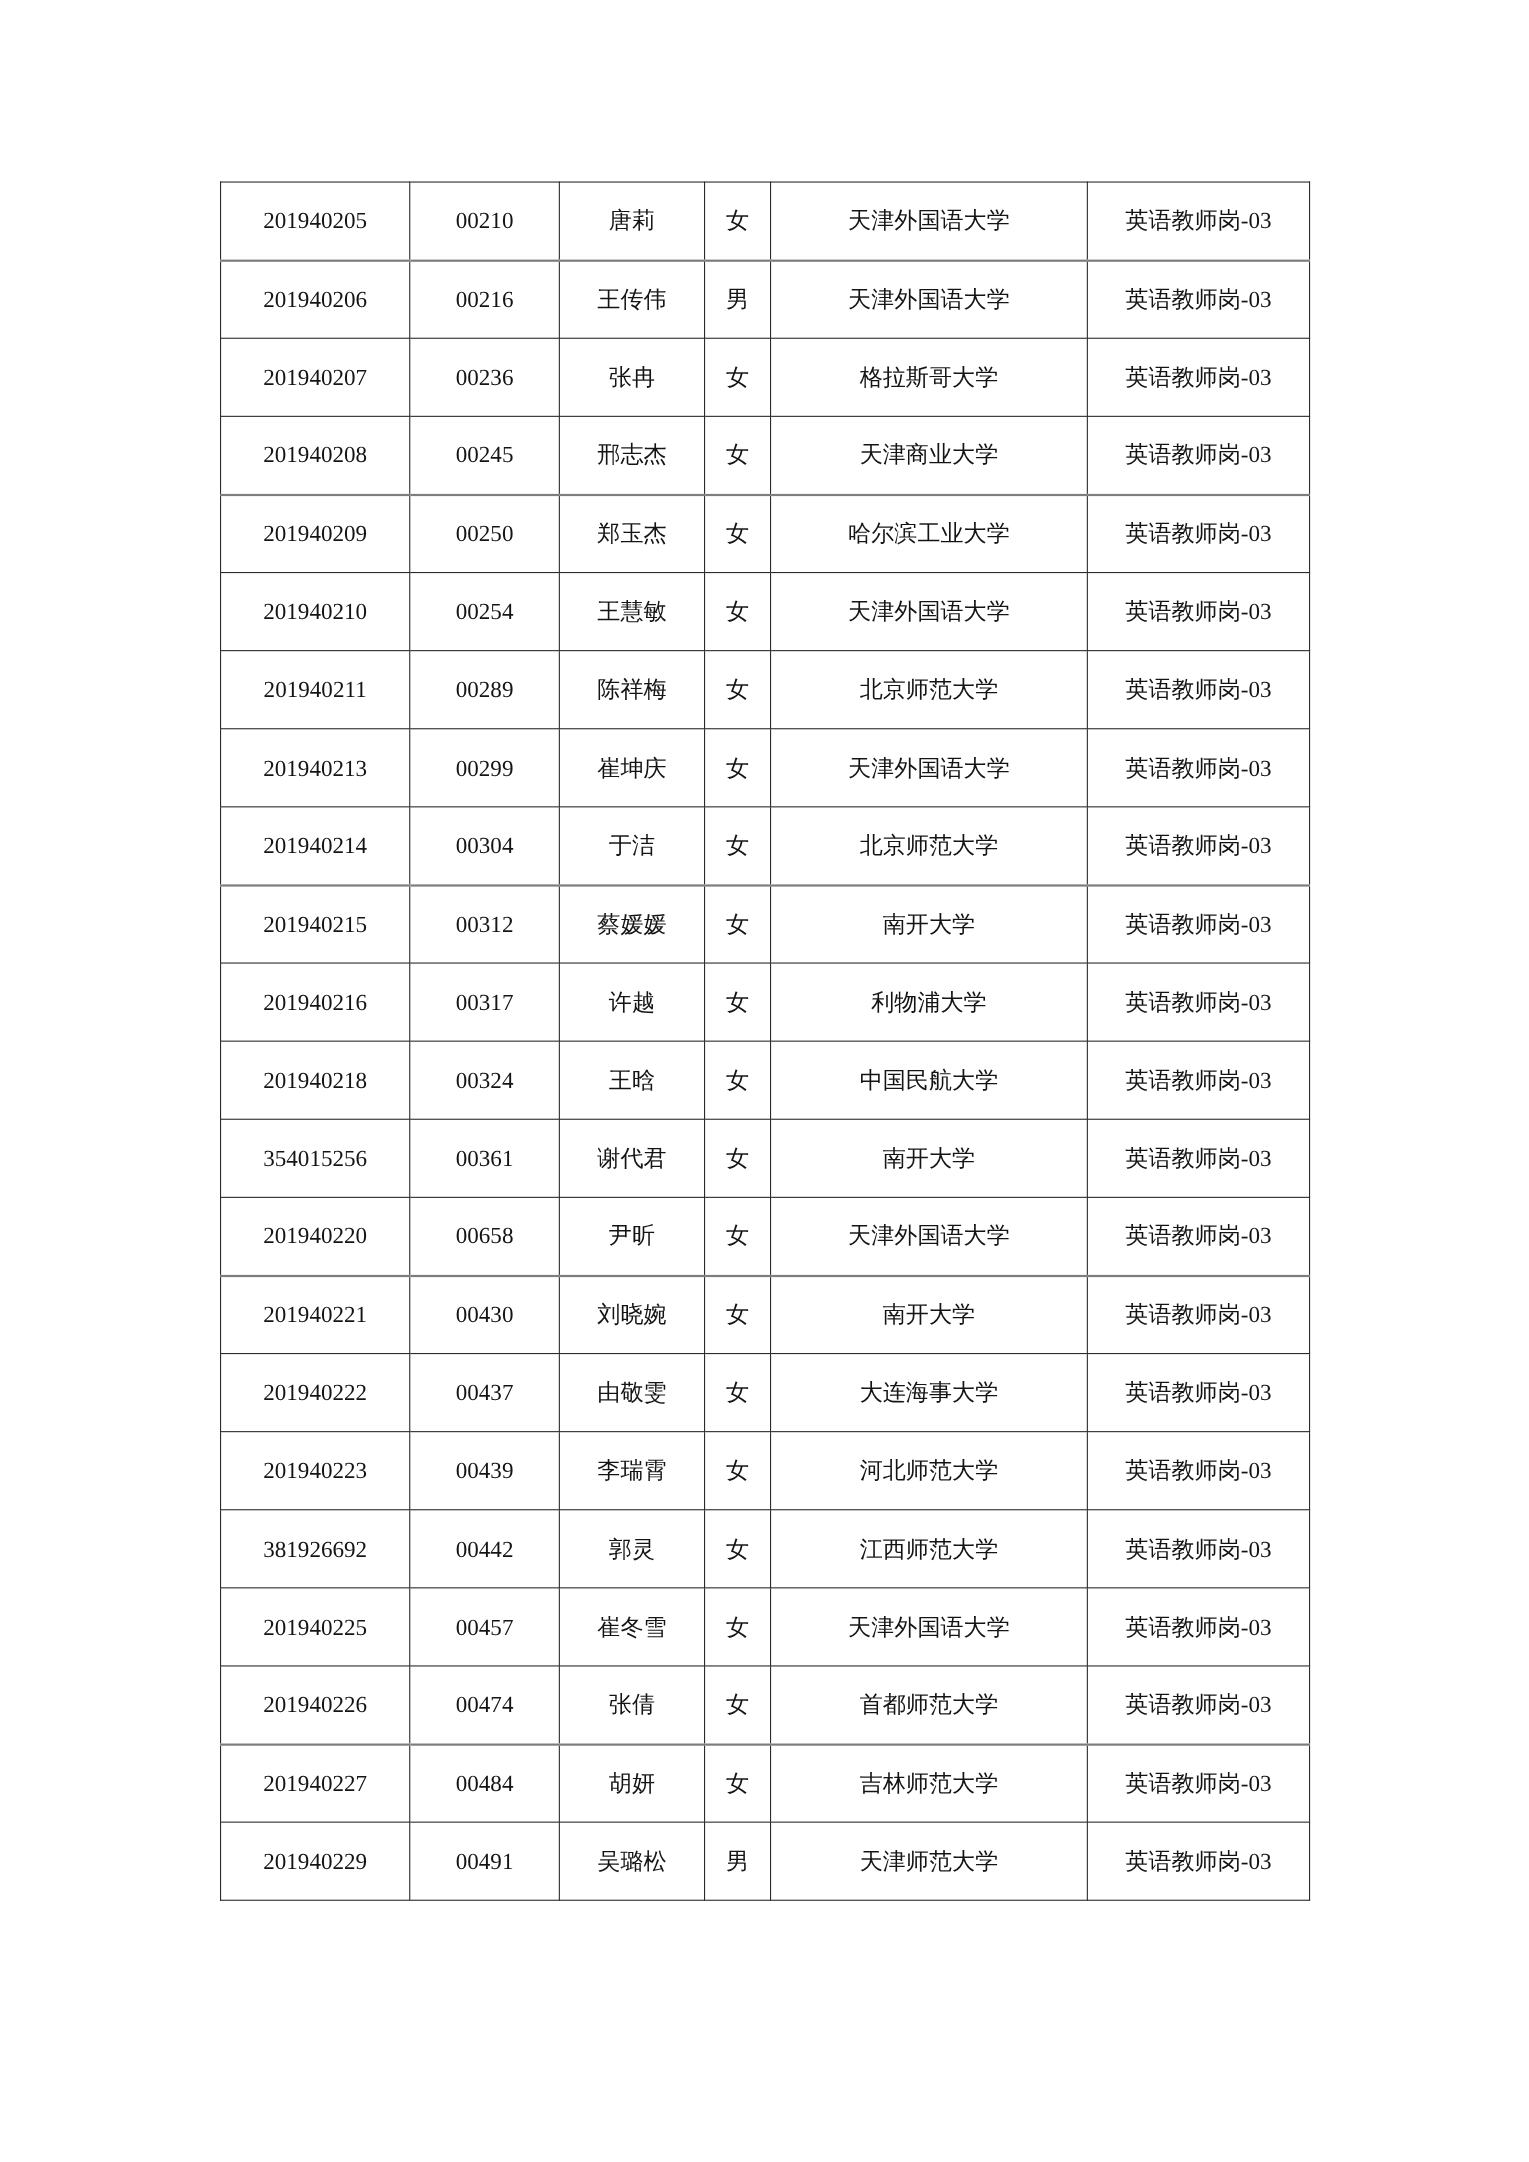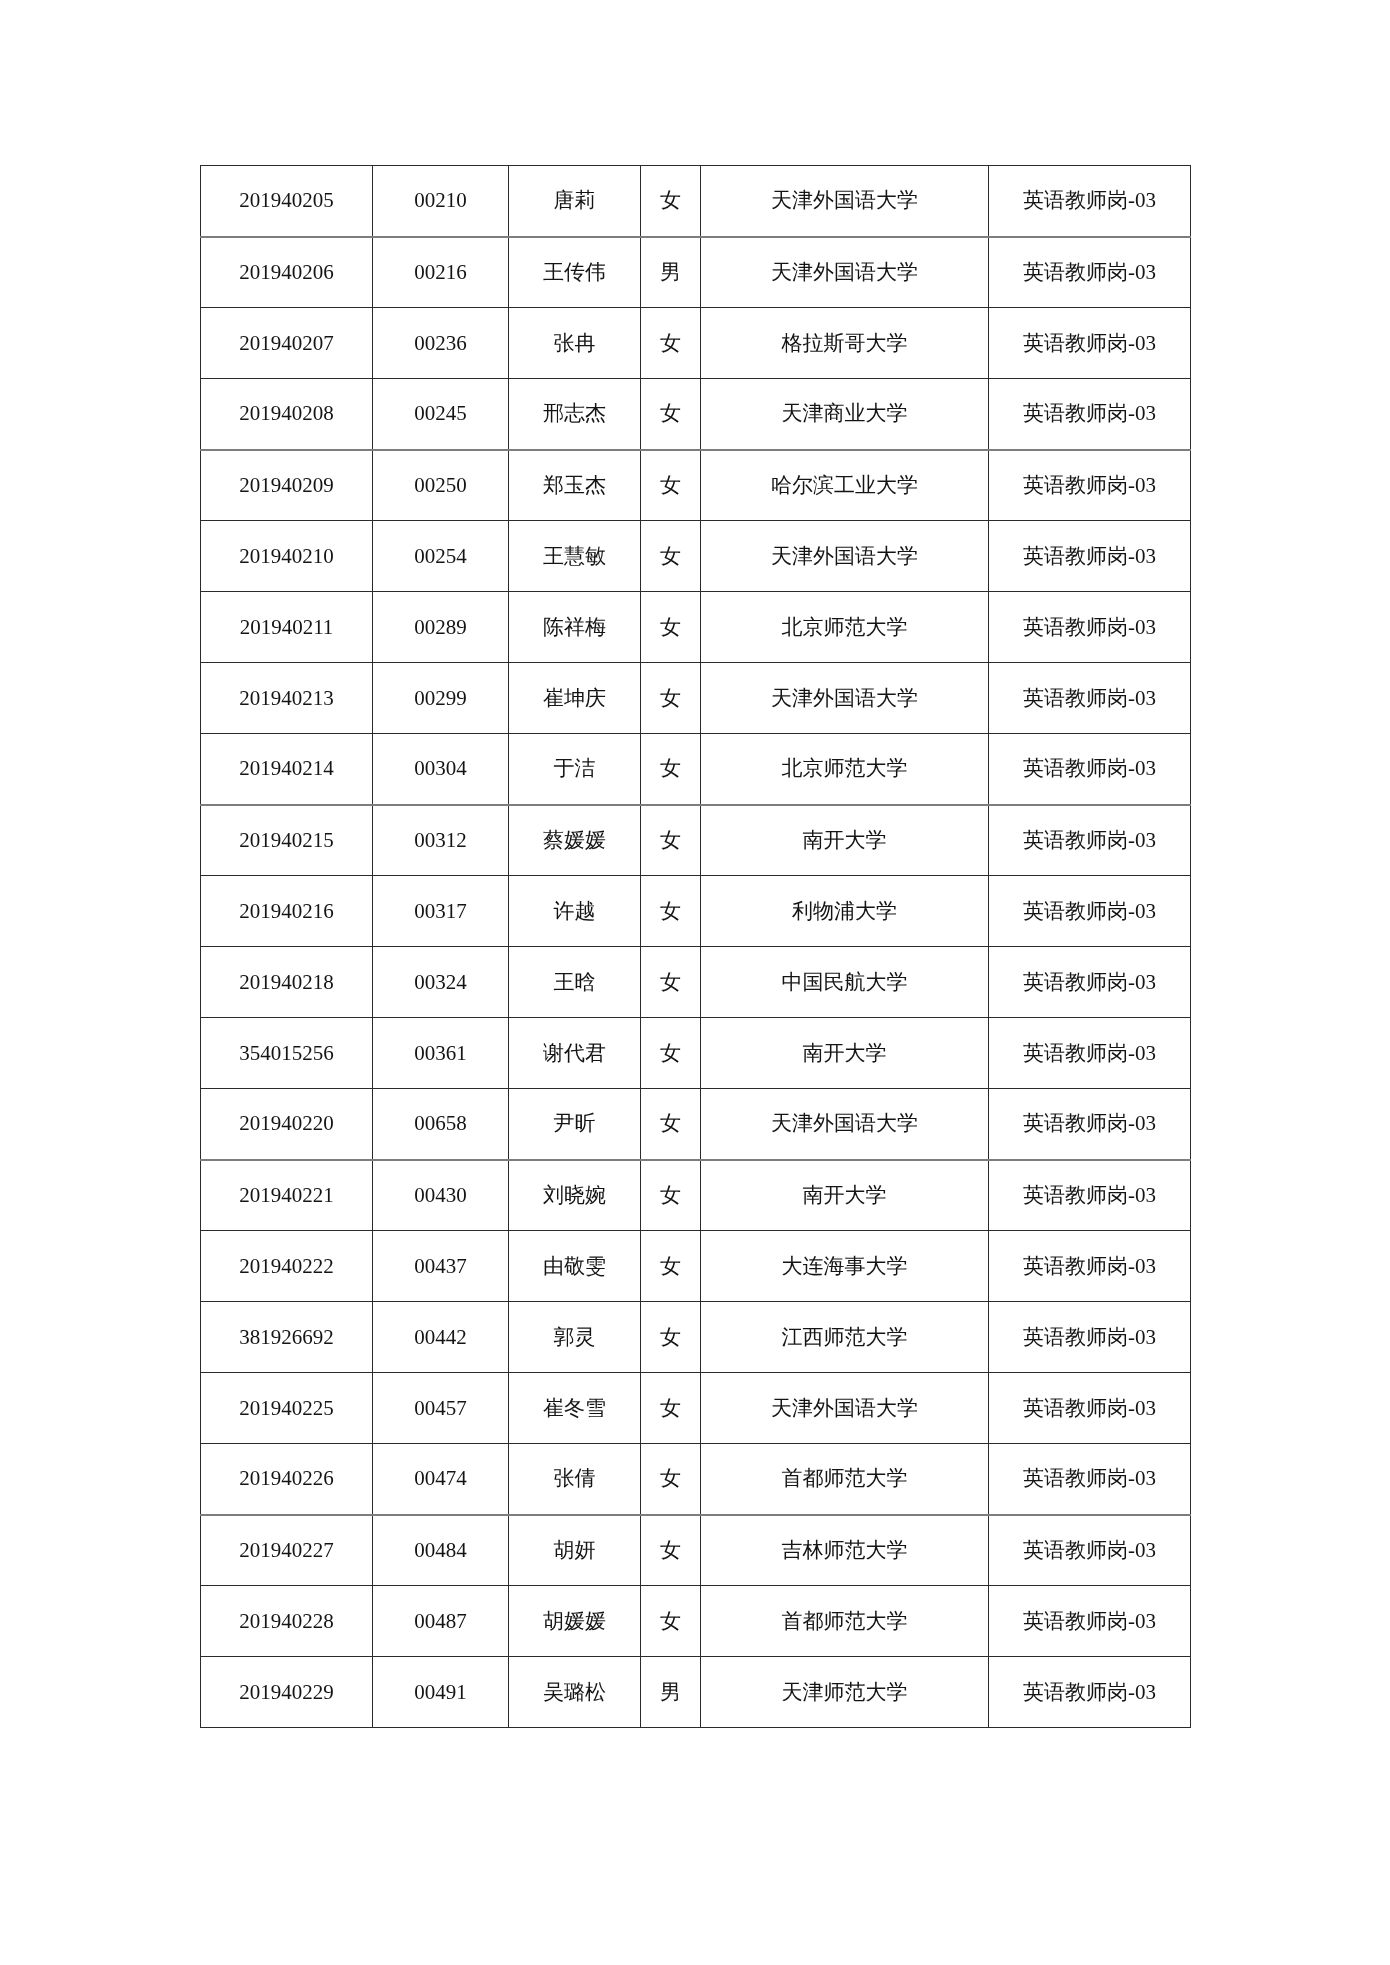--- a/index.html
+++ b/index.html
@@ -190,20 +190,28 @@
         </tr>
         <tr>
           <td>201940222</td>
           <td>00437</td>
           <td>由敬雯</td>
           <td>女</td>
           <td>大连海事大学</td>
           <td>英语教师岗-03</td>
         </tr>
         <tr>
+          <td>201940223</td>
+          <td>00439</td>
+          <td>李瑞霄</td>
+          <td>女</td>
+          <td>河北师范大学</td>
+          <td>英语教师岗-03</td>
+        </tr>
+        <tr>
           <td>381926692</td>
           <td>00442</td>
           <td>郭灵</td>
           <td>女</td>
           <td>江西师范大学</td>
           <td>英语教师岗-03</td>
         </tr>
         <tr>
           <td>201940225</td>
           <td>00457</td>
@@ -219,28 +227,20 @@
           <td>女</td>
           <td>首都师范大学</td>
           <td>英语教师岗-03</td>
         </tr>
         <tr>
           <td>201940227</td>
           <td>00484</td>
           <td>胡妍</td>
           <td>女</td>
           <td>吉林师范大学</td>
-          <td>英语教师岗-03</td>
-        </tr>
-        <tr>
-          <td>201940228</td>
-          <td>00487</td>
-          <td>胡媛媛</td>
-          <td>女</td>
-          <td>首都师范大学</td>
           <td>英语教师岗-03</td>
         </tr>
         <tr>
           <td>201940229</td>
           <td>00491</td>
           <td>吴璐松</td>
           <td>男</td>
           <td>天津师范大学</td>
           <td>英语教师岗-03</td>
         </tr>

